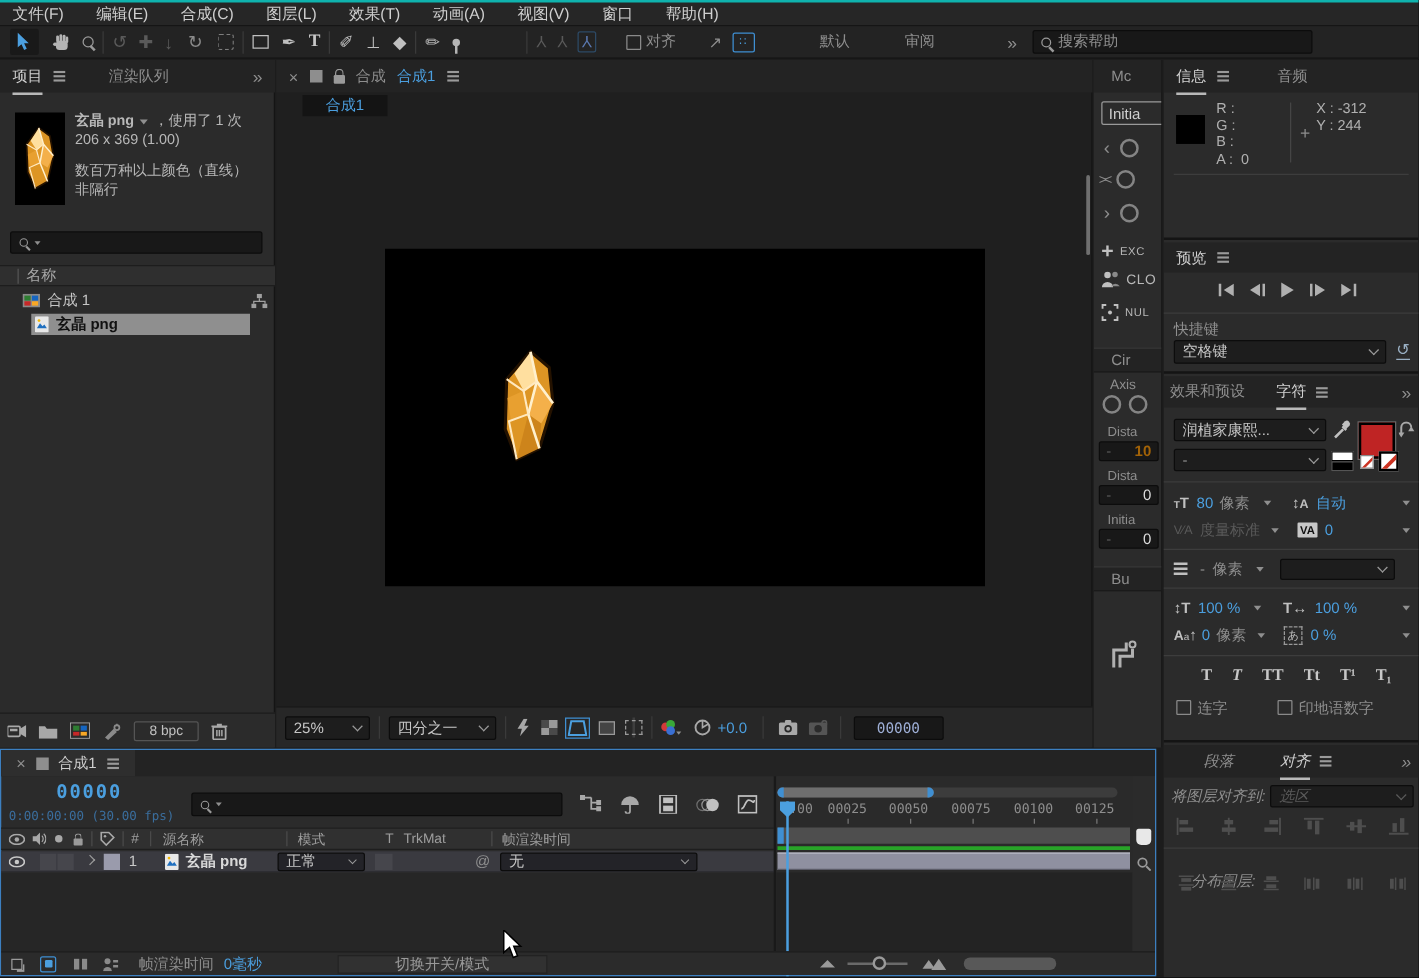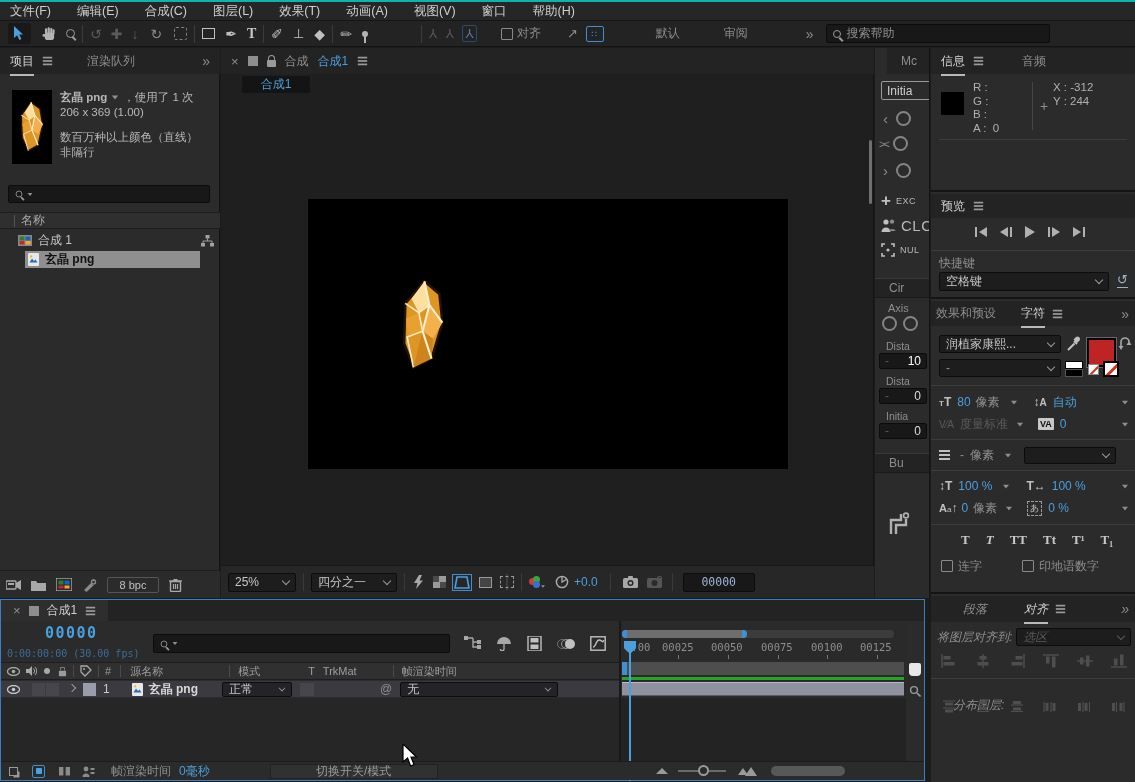--- a/index.html
+++ b/index.html
@@ -310,21 +310,21 @@
           <circle cx="12.5" cy="2.5" r="2" fill="none" stroke="#555" stroke-width="1.2"></circle>
         </svg>
       <span class="sep" style="margin:0 10px;"></span>
       <span class="row well" style="width:72px;height:19px;justify-content:center;">
         <span style="color:#9fb0d8;font-family:'DejaVu Sans Mono',monospace;font-size:11.5px;">00000</span>
       </span>
     </div>
   </div>
 
   <div class="abs" style="left:875px;top:48px;width:55px;height:550px;background:var(--panel);border-right:1px solid var(--line);overflow:hidden;">
-    <div class="abs row" style="left:12px;top:0;width:55px;height:26px;background:var(--head);padding-left:14px;">
+    <div class="abs row" style="left:0;top:0;width:55px;height:26px;background:var(--head);padding-left:14px;">
       <span class="dim">Mc</span>
     </div>
     <div class="abs row" style="left:6px;top:33px;width:60px;height:19px;border:1px solid #9a9a9a;border-radius:2px;padding-left:5px;color:#cfcfcf;">
       <span>Initia</span>
     </div>
     <div class="abs row" style="left:8px;top:62px;gap:8px;">
       <span class="dim" style="font-size:15px;">‹</span>
       <span class="circ"></span>
     </div>
     <div class="abs row" style="left:4px;top:88px;gap:5px;">
@@ -339,41 +339,41 @@
       <span style="font-size:17px;font-weight:bold;color:#c0c0c0;">+</span>
       <span style="font-size:9px;letter-spacing:.5px;color:#b8b8b8;">EXC</span>
     </div>
     <div class="abs row" style="left:6px;top:169px;gap:5px;">
       <svg width="15" height="13" viewBox="0 0 15 13">
           <circle cx="5" cy="3" r="2.6" fill="#c0c0c0"></circle>
           <path d="M0.5 13 a4.5 4.5 0 0 1 9 0 Z" fill="#c0c0c0"></path>
           <circle cx="11" cy="2.6" r="2.2" fill="#8a8a8a"></circle>
           <path d="M7.8 12 a4 4 0 0 1 7 0 Z" fill="#8a8a8a"></path>
         </svg>
-      <span style="font-size:15px;letter-spacing:.5px;color:#b8b8b8;">CLO</span>
+      <span style="font-size:11px;letter-spacing:.5px;color:#b8b8b8;">CLO</span>
     </div>
     <div class="abs row" style="left:6px;top:195px;gap:5px;">
       <svg width="14" height="14" viewBox="0 0 14 14">
           <path d="M1 4 V1 H4 M10 1 H13 V4 M13 10 V13 H10 M4 13 H1 V10" fill="none" stroke="#c0c0c0" stroke-width="1.6"></path>
           <circle cx="7" cy="7" r="1.6" fill="#c0c0c0"></circle>
         </svg>
       <span style="font-size:9px;letter-spacing:.5px;color:#b8b8b8;">NUL</span>
     </div>
     <div class="abs row panel-strip" style="left:0;top:230px;width:55px;height:20px;padding-left:14px;">
       <span class="dim">Cir</span>
     </div>
     <div class="abs dim" style="left:13px;top:254px;font-size:11px;"><span>Axis</span></div>
     <div class="abs row" style="left:7px;top:268px;gap:6px;">
       <span class="circ"></span>
       <span class="circ"></span>
     </div>
     <div class="abs dim" style="left:11px;top:292px;font-size:10.5px;"><span>Dista</span></div>
     <div class="abs row well" style="left:4px;top:305px;width:48px;height:16px;padding:0 5px;justify-content:space-between;">
       <span class="dis">-</span>
-      <span style="color:#ffffff;">10</span>
+      <span style="color:#a16207;font-weight:bold;">10</span>
     </div>
     <div class="abs dim" style="left:11px;top:327px;font-size:10.5px;"><span>Dista</span></div>
     <div class="abs row well" style="left:4px;top:340px;width:48px;height:16px;padding:0 5px;justify-content:space-between;">
       <span class="dis">-</span>
       <span style="color:#ddd;">0</span>
     </div>
     <div class="abs dim" style="left:11px;top:362px;font-size:10.5px;"><span>Initia</span></div>
     <div class="abs row well" style="left:4px;top:375px;width:48px;height:16px;padding:0 5px;justify-content:space-between;">
       <span class="dis">-</span>
       <span style="color:#ddd;">0</span>

